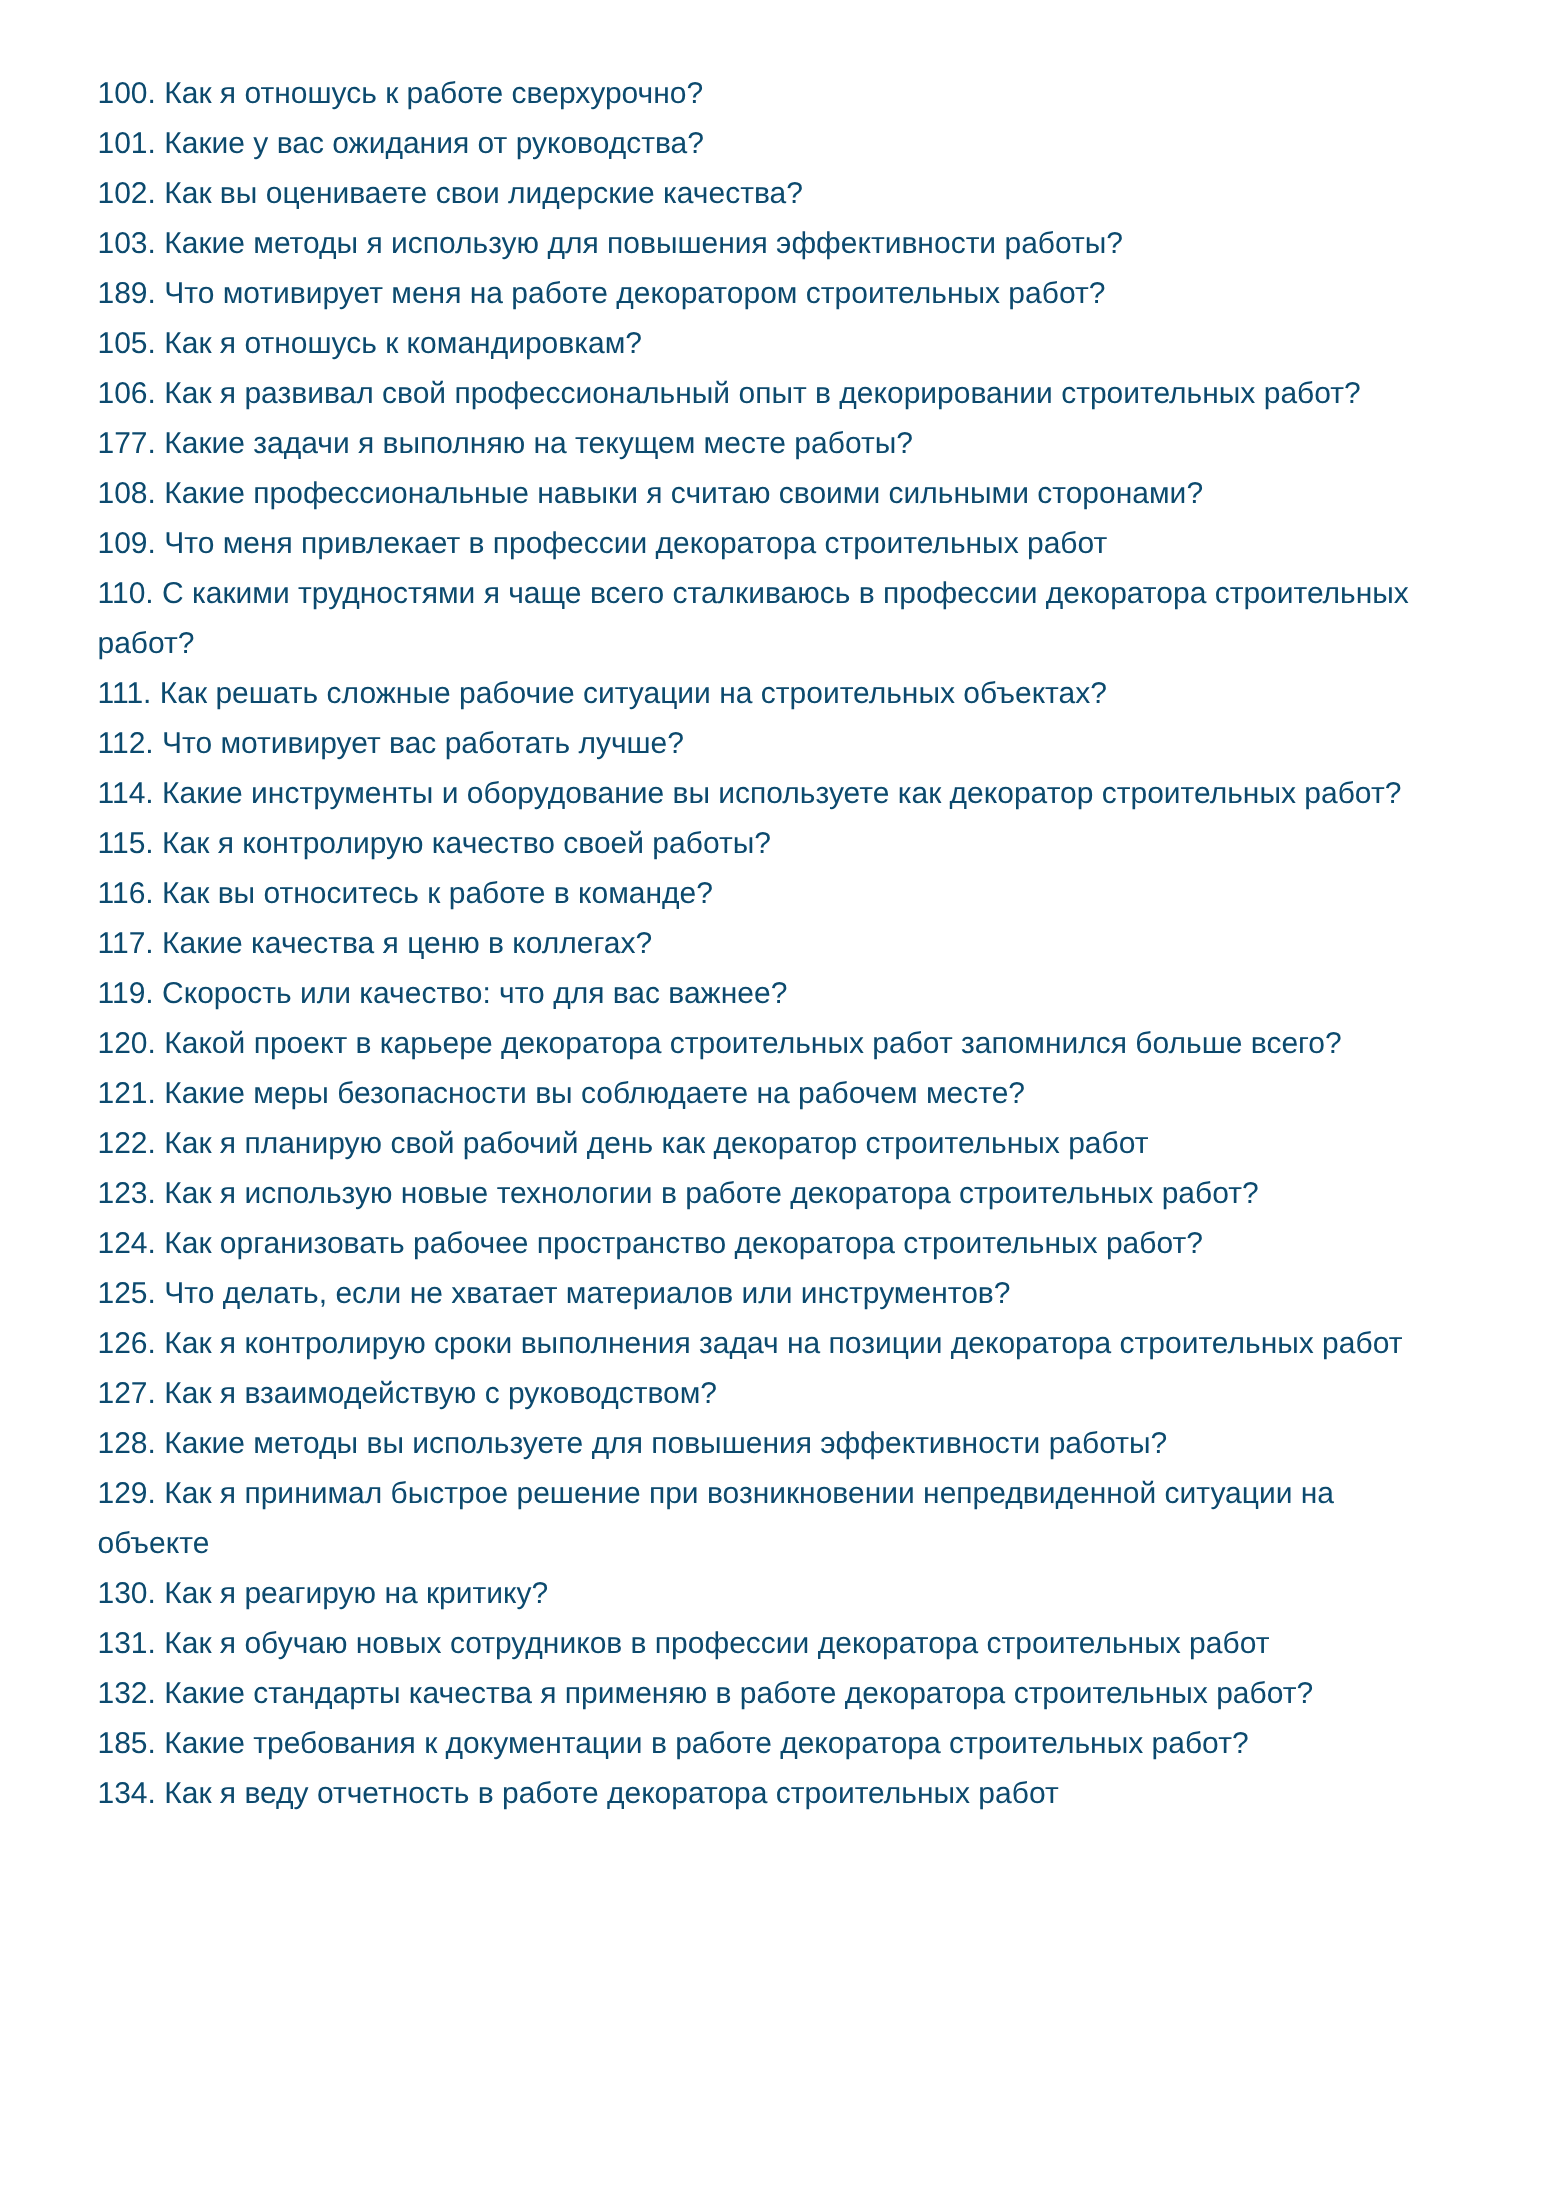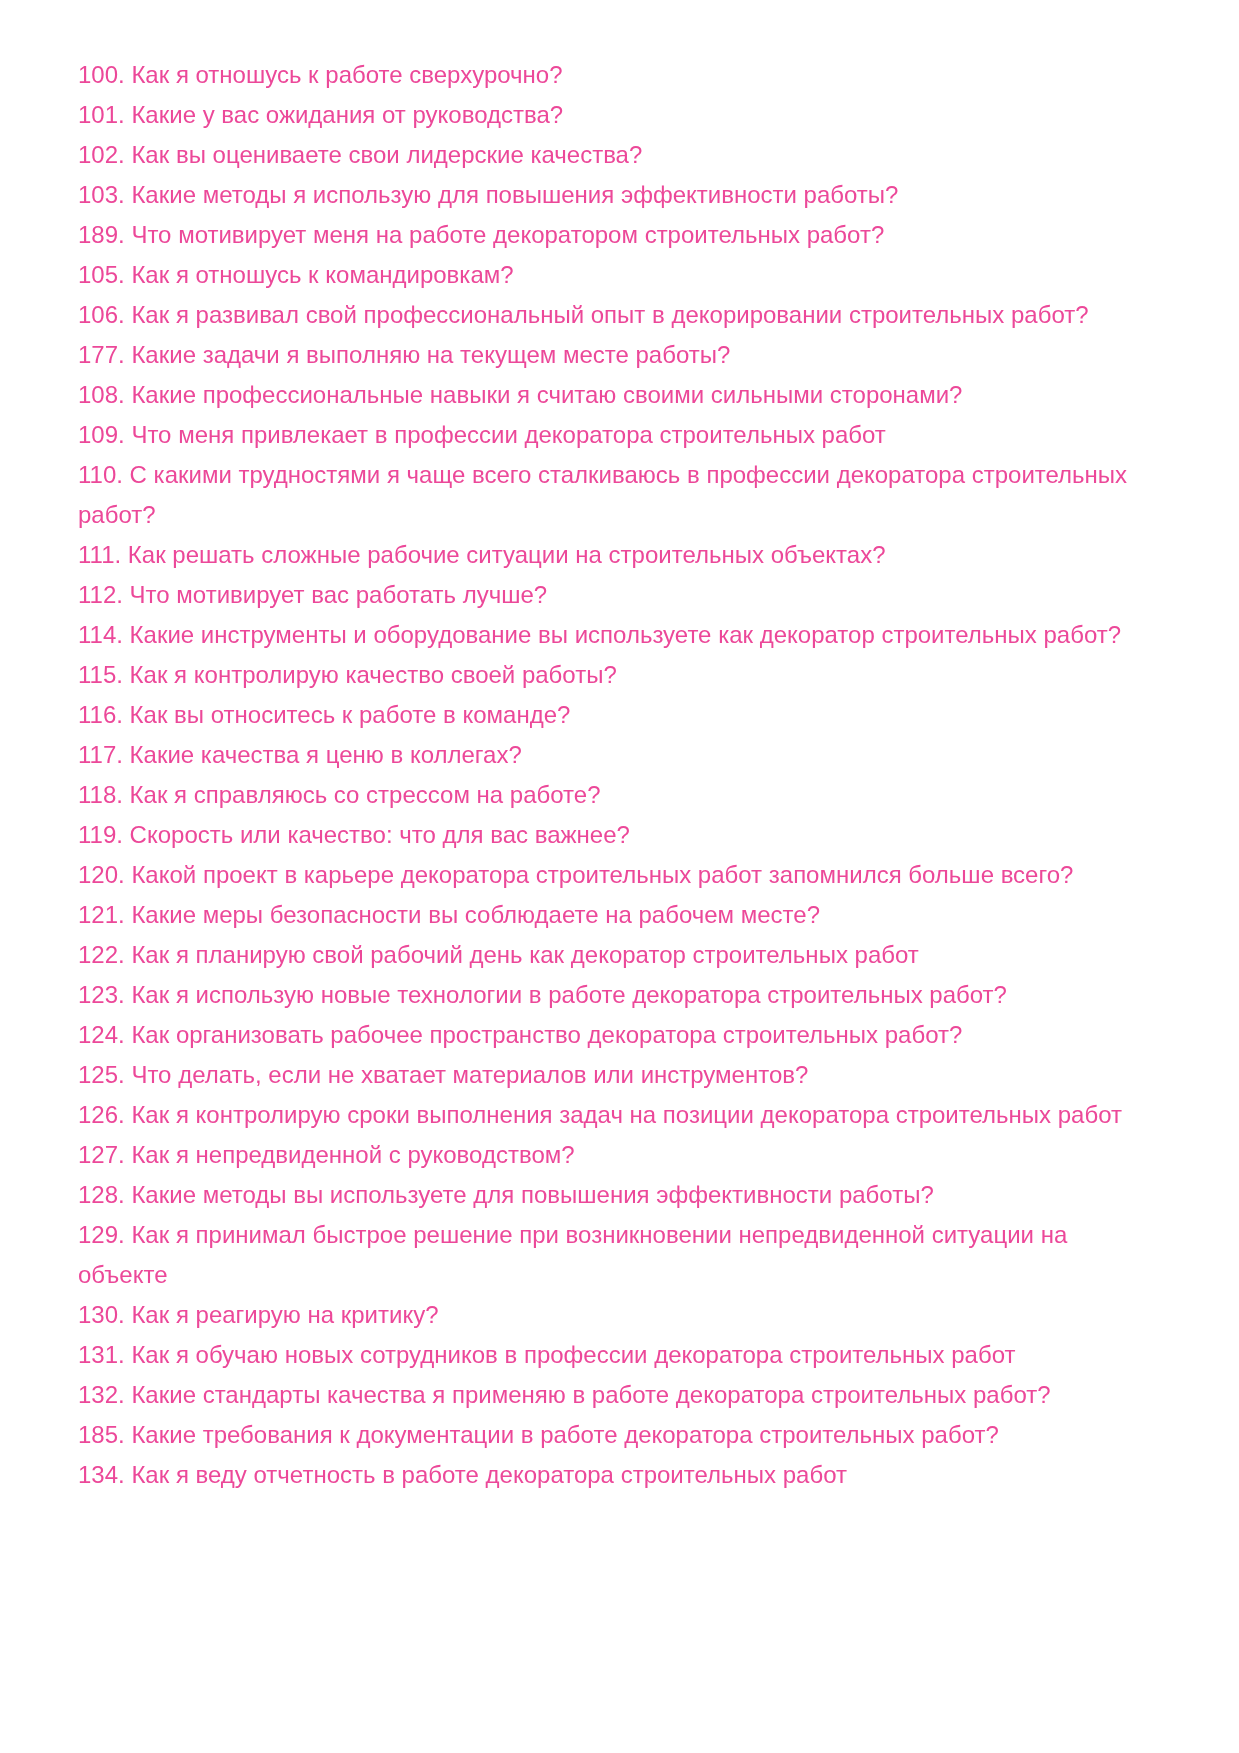--- a/index.html
+++ b/index.html
@@ -17,21 +17,21 @@
     padding: 55px 78px 120px 78px;
   }
   .question-list {
     max-width: 1063px;
   }
   p.question {
     margin: 0;
     padding: 0;
     font-size: 24px;
     line-height: 40px;
-    color: #ec4899;
+    color: #0c4a6e;
     font-weight: 400;
     word-spacing: normal;
   }
 </style>
 </head>
 <body>
 
 <main class="doc">
   <div class="question-list" id="question-list">
   <p class="question"><span>100.</span> <span>Как я отношусь к работе сверхурочно?</span></p>
@@ -62,39 +62,38 @@
 
 
   <p class="question"><span>114.</span> <span>Какие инструменты и оборудование вы используете как декоратор строительных работ?</span></p>
 
   <p class="question"><span>115.</span> <span>Как я контролирую качество своей работы?</span></p>
 
   <p class="question"><span>116.</span> <span>Как вы относитесь к работе в команде?</span></p>
 
   <p class="question"><span>117.</span> <span>Какие качества я ценю в коллегах?</span></p>
 
-  <p class="question"><span>118.</span> <span>Как я справляюсь со стрессом на работе?</span></p>
 
   <p class="question"><span>119.</span> <span>Скорость или качество: что для вас важнее?</span></p>
 
   <p class="question"><span>120.</span> <span>Какой проект в карьере декоратора строительных работ запомнился больше всего?</span></p>
 
   <p class="question"><span>121.</span> <span>Какие меры безопасности вы соблюдаете на рабочем месте?</span></p>
 
   <p class="question"><span>122.</span> <span>Как я планирую свой рабочий день как декоратор строительных работ</span></p>
 
   <p class="question"><span>123.</span> <span>Как я использую новые технологии в работе декоратора строительных работ?</span></p>
 
   <p class="question"><span>124.</span> <span>Как организовать рабочее пространство декоратора строительных работ?</span></p>
 
   <p class="question"><span>125.</span> <span>Что делать, если не хватает материалов или инструментов?</span></p>
 
   <p class="question"><span>126.</span> <span>Как я контролирую сроки выполнения задач на позиции декоратора строительных работ</span></p>
 
-  <p class="question"><span>127.</span> <span>Как я непредвиденной с руководством?</span></p>
+  <p class="question"><span>127.</span> <span>Как я взаимодействую с руководством?</span></p>
 
   <p class="question"><span>128.</span> <span>Какие методы вы используете для повышения эффективности работы?</span></p>
 
   <p class="question"><span>129.</span> <span>Как я принимал быстрое решение при возникновении непредвиденной ситуации на объекте</span></p>
 
   <p class="question"><span>130.</span> <span>Как я реагирую на критику?</span></p>
 
   <p class="question"><span>131.</span> <span>Как я обучаю новых сотрудников в профессии декоратора строительных работ</span></p>
 
   <p class="question"><span>132.</span> <span>Какие стандарты качества я применяю в работе декоратора строительных работ?</span></p>

